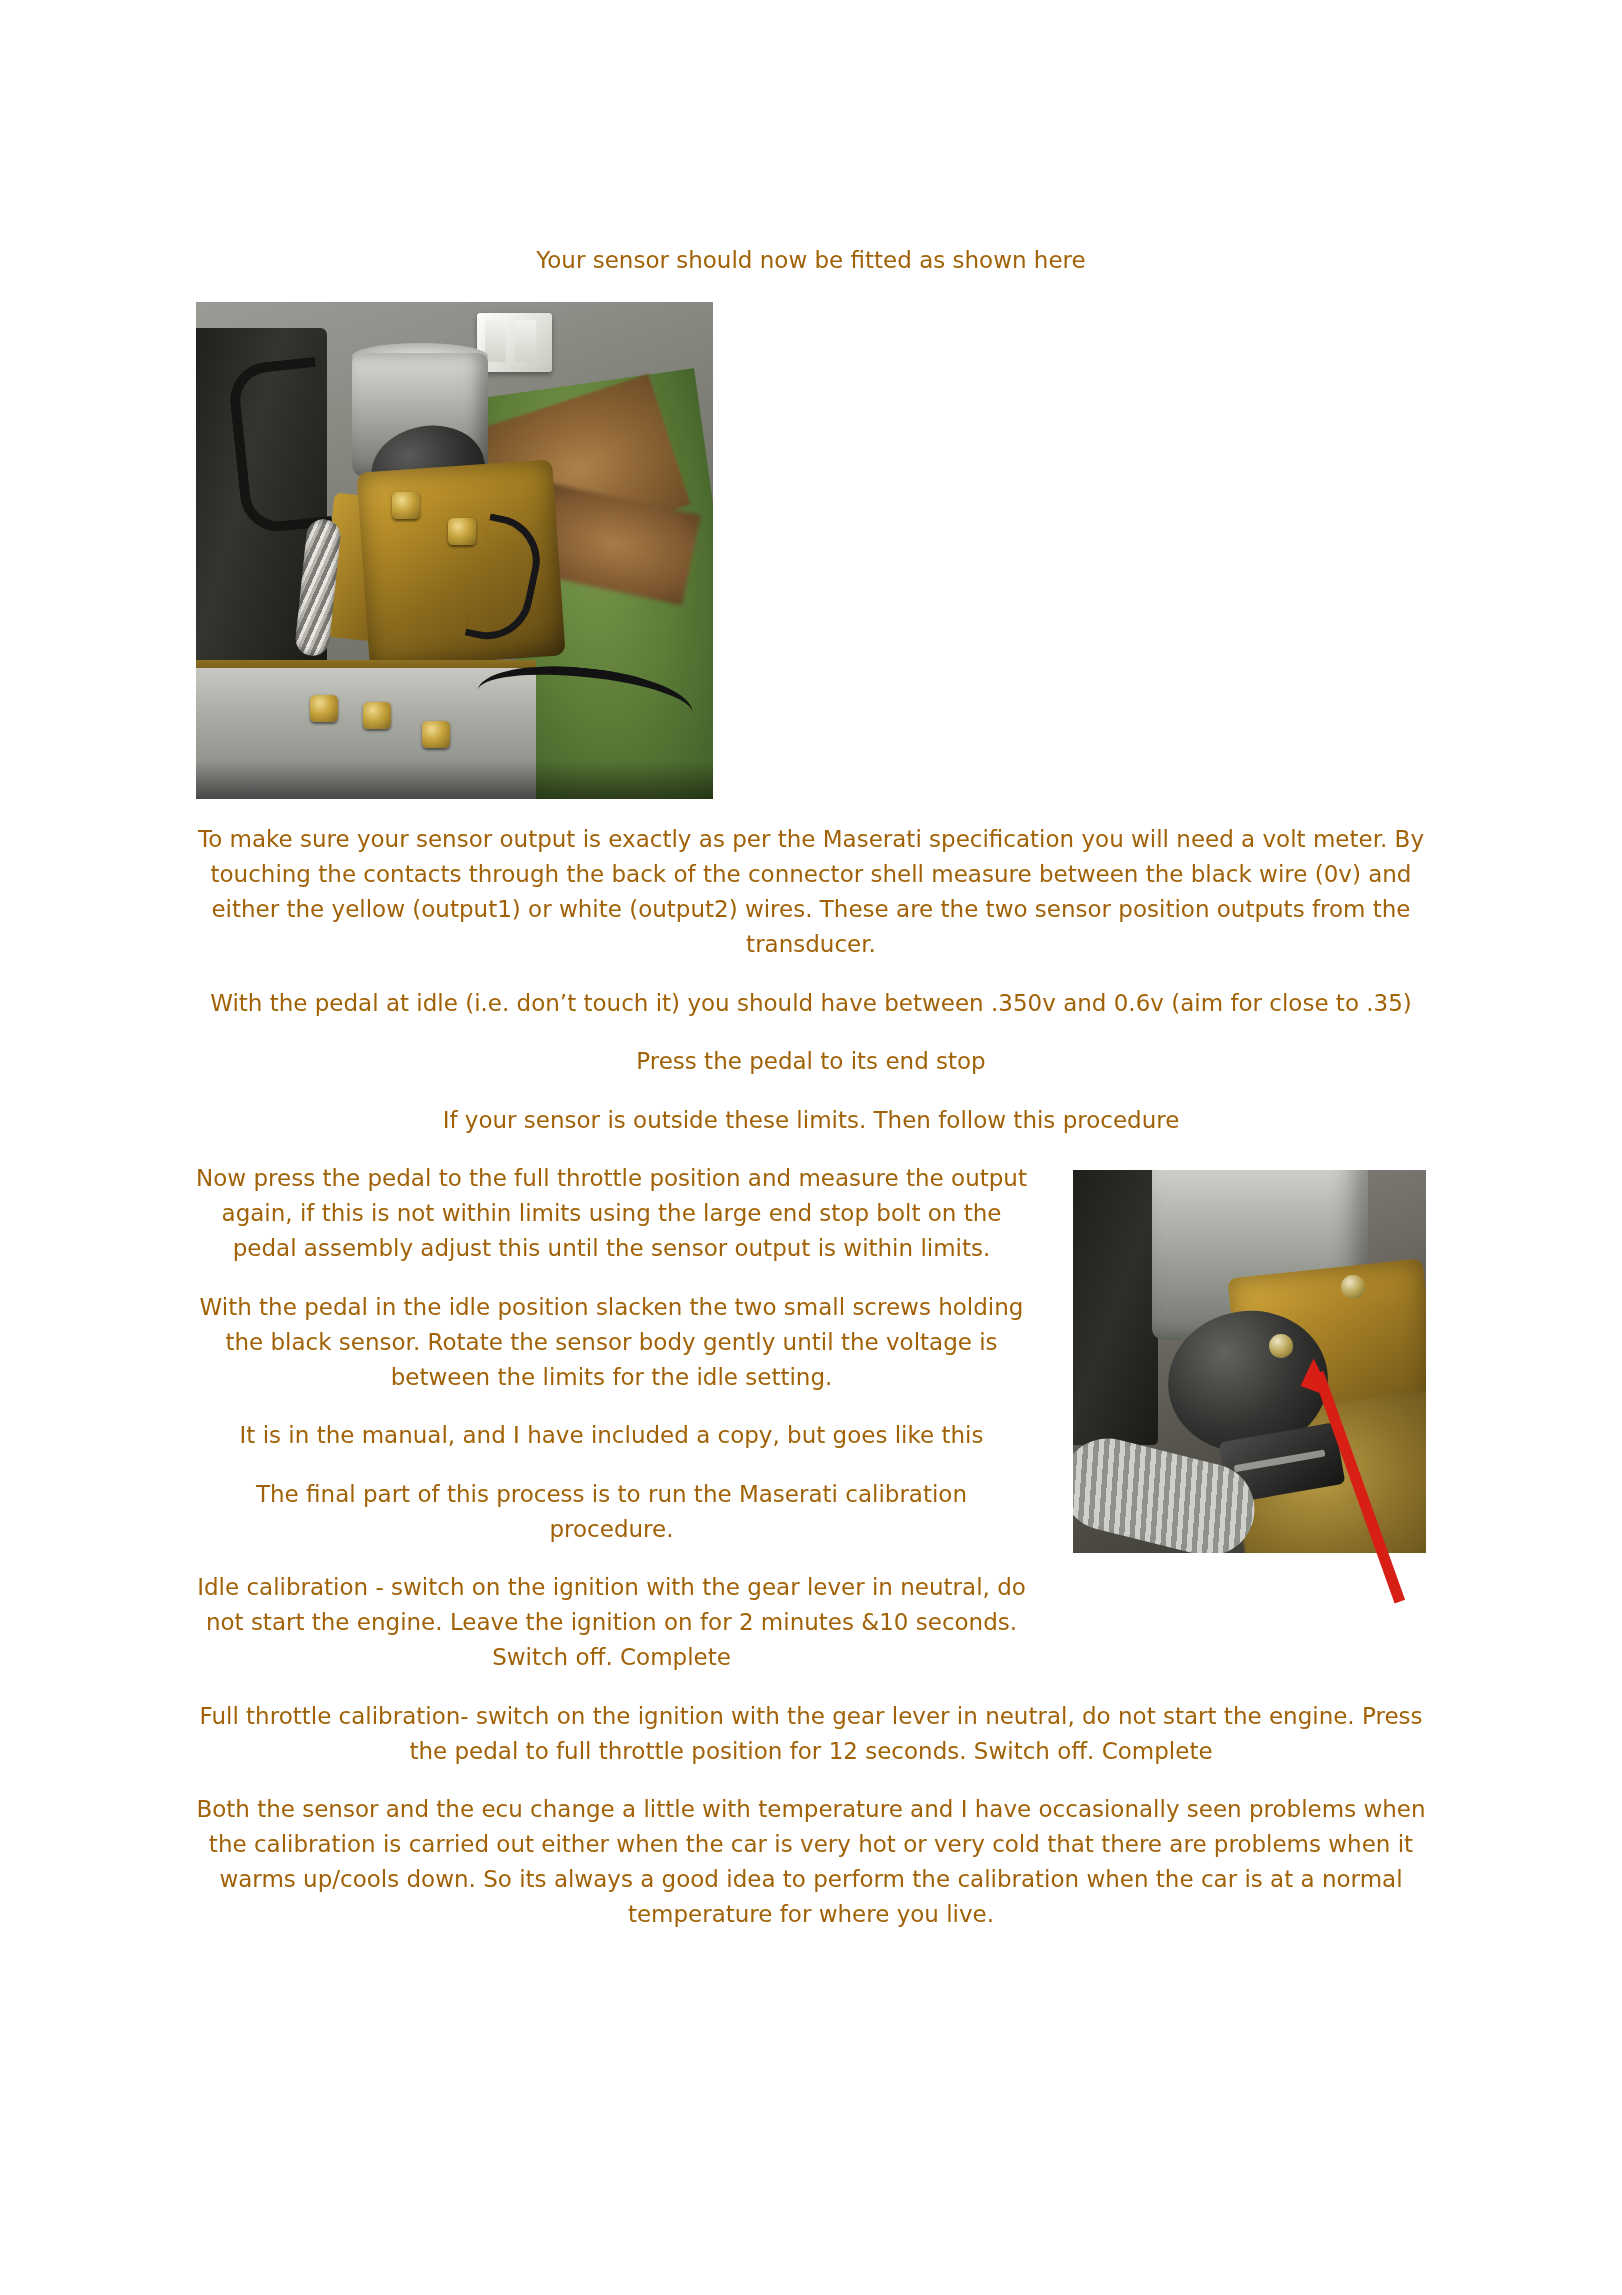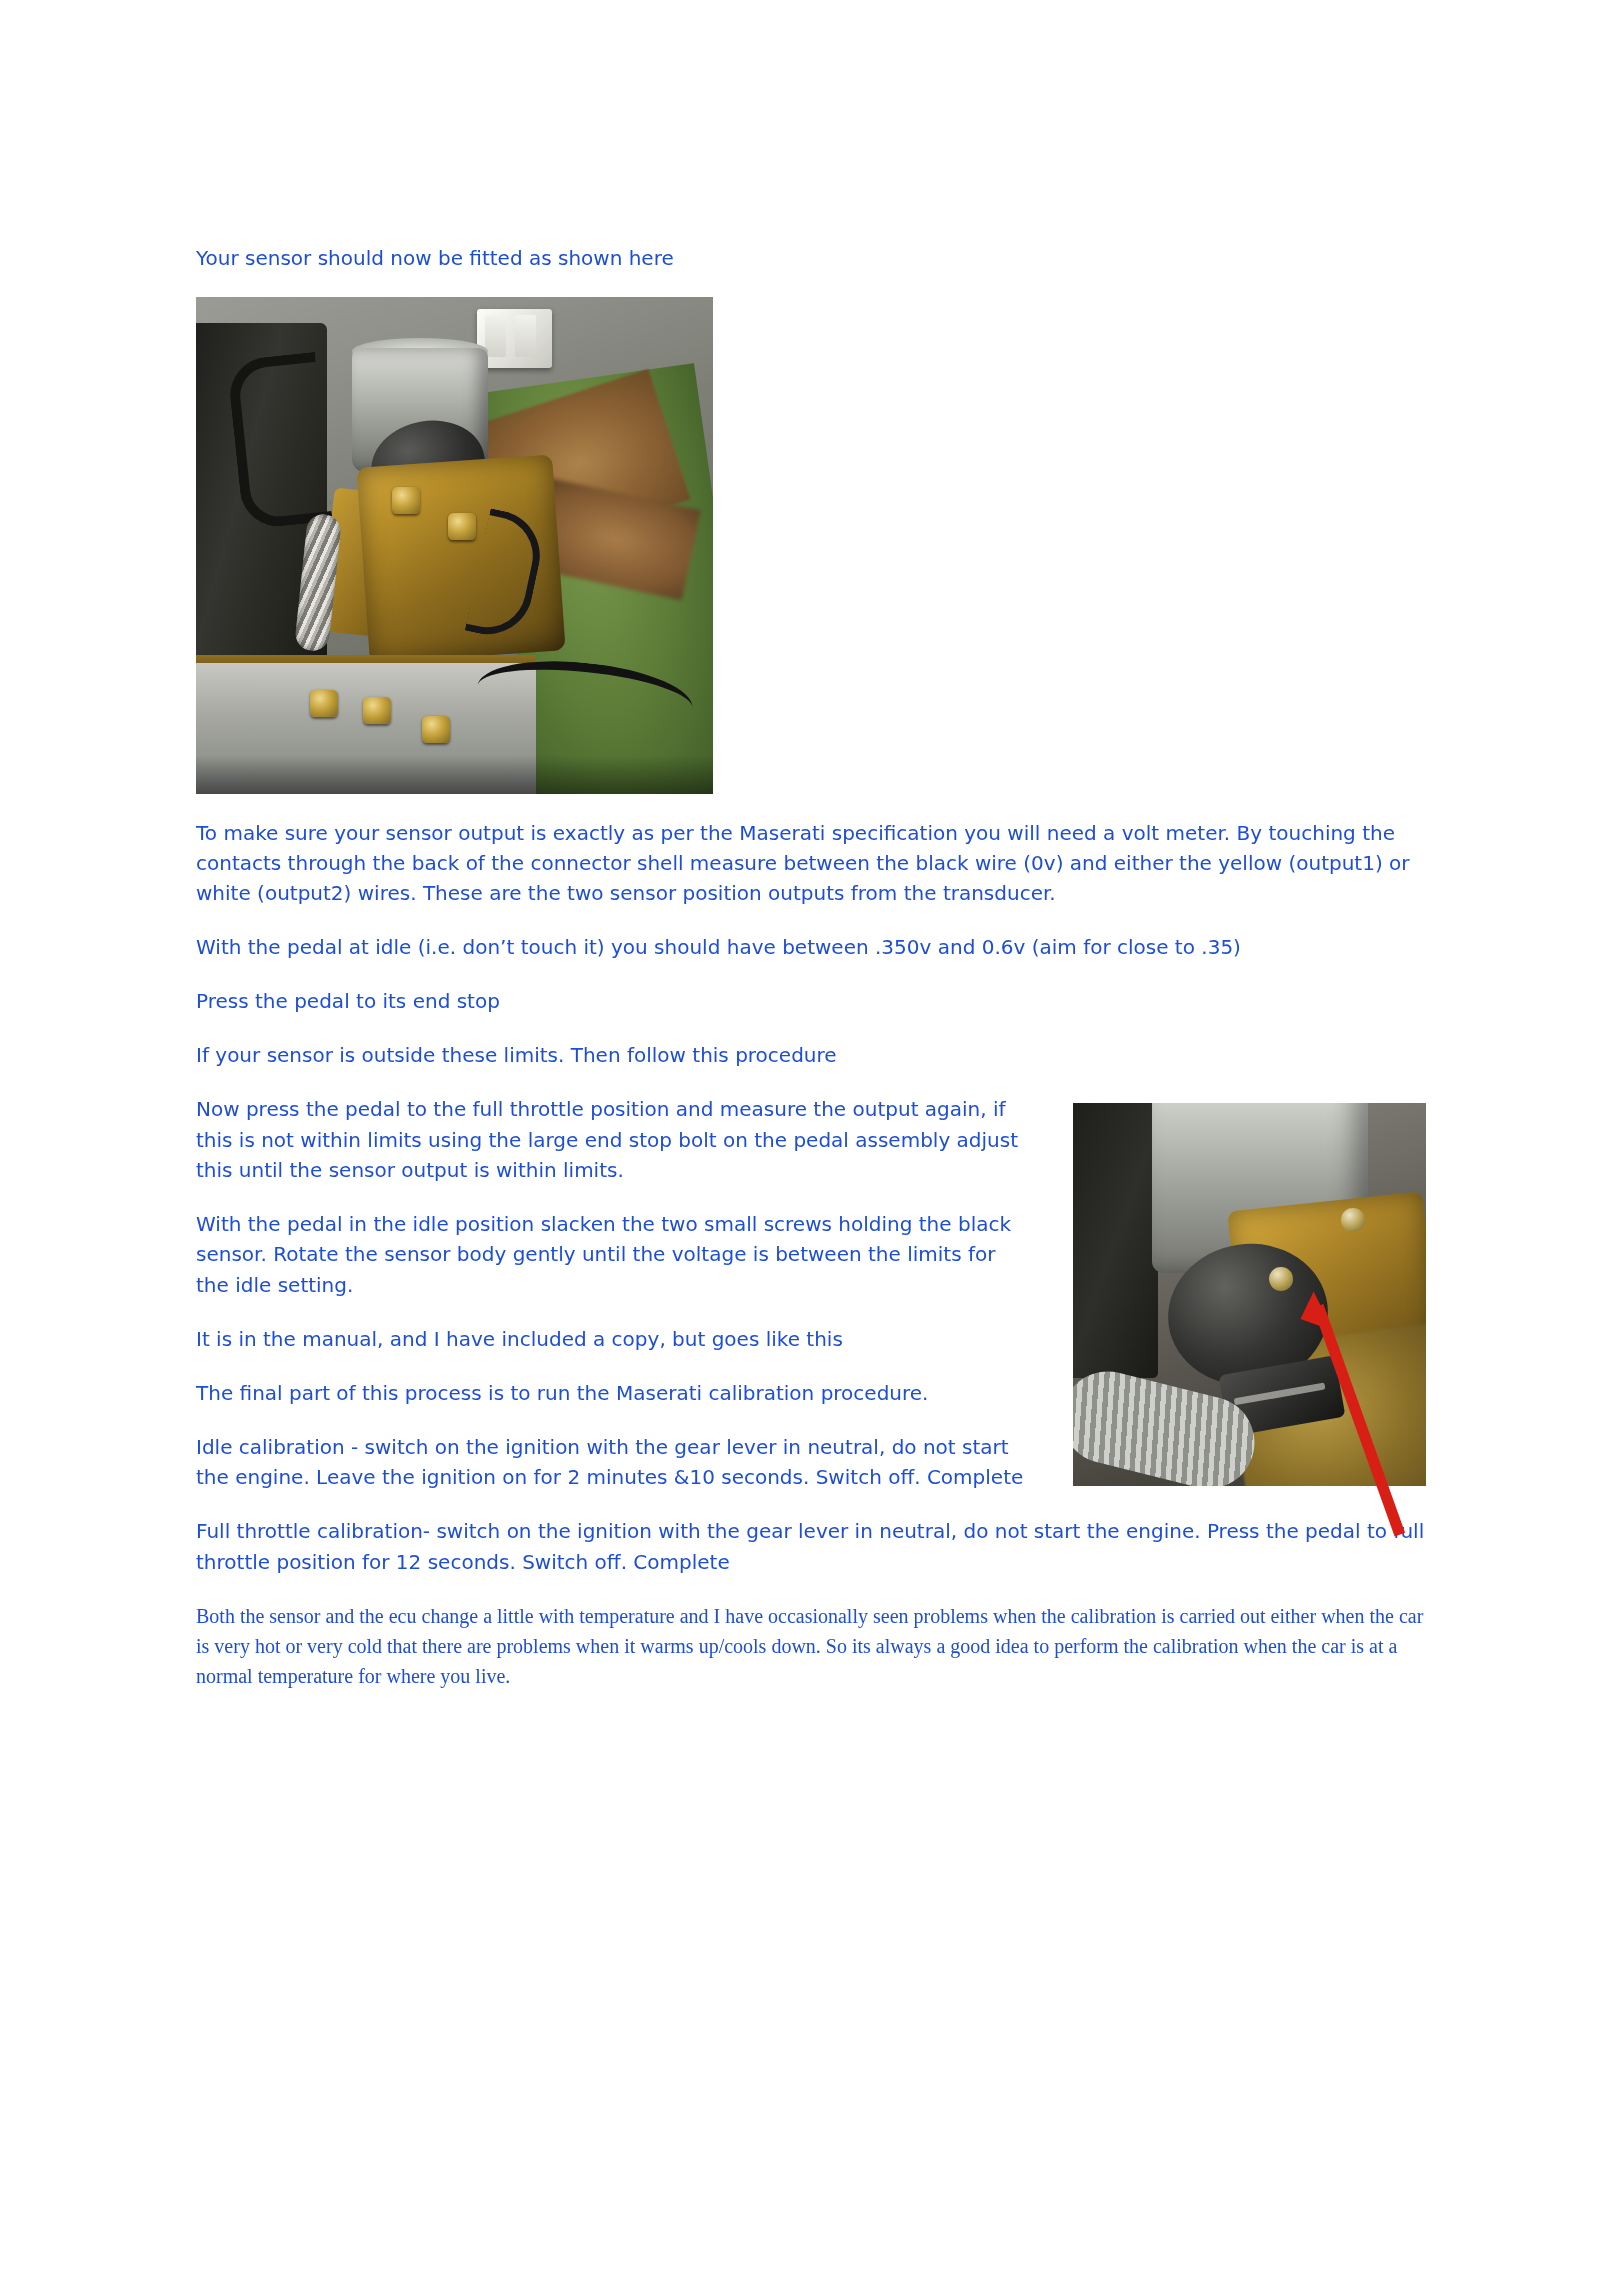--- a/index.html
+++ b/index.html
@@ -17,27 +17,27 @@
     background: #ffffff;
     overflow: hidden;
   }
   .content {
     position: absolute;
     left: 196px;
     top: 243px;
     width: 1230px;
   }
   p.para {
-    font-size: 20px;
+    font-size: 23px;
     line-height: 1.52;
-    color: #1d4ed8;
+    color: #a16207;
     margin: 0 0 23.6px 0;
-    text-align: left;
-  }
-  p.para:last-child { margin-bottom: 8px; font-family: Liberation Serif, serif; }
+    text-align: center;
+  }
+  p.para:last-child { margin-bottom: 8px; }
 
   .narrow { width: 831px; }
 
   
   .photo1-wrap {
     margin: 21px 0 23.6px 0;
     width: 517px;
     height: 497px;
     position: relative;
   }

